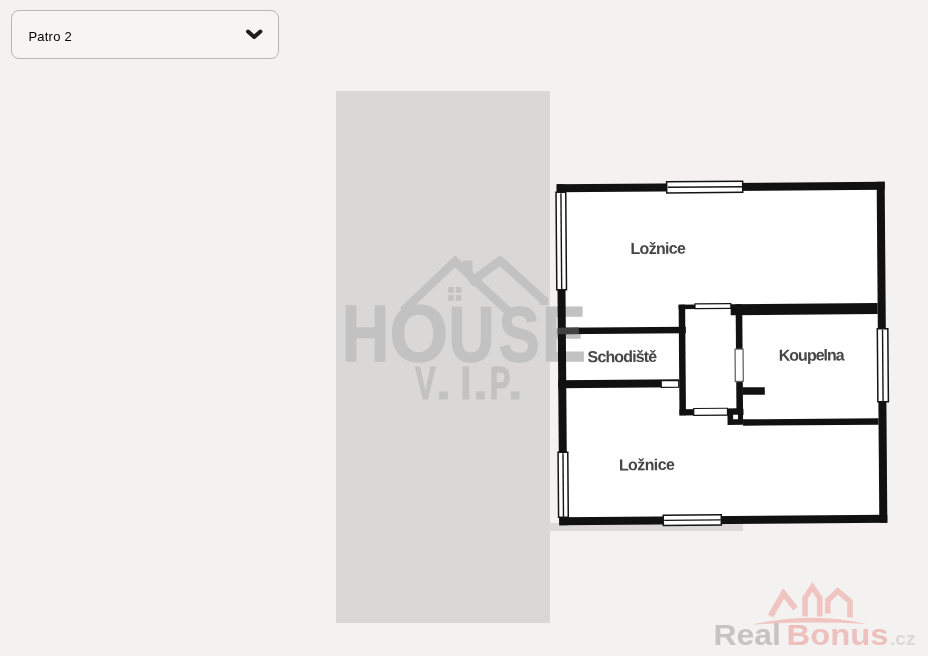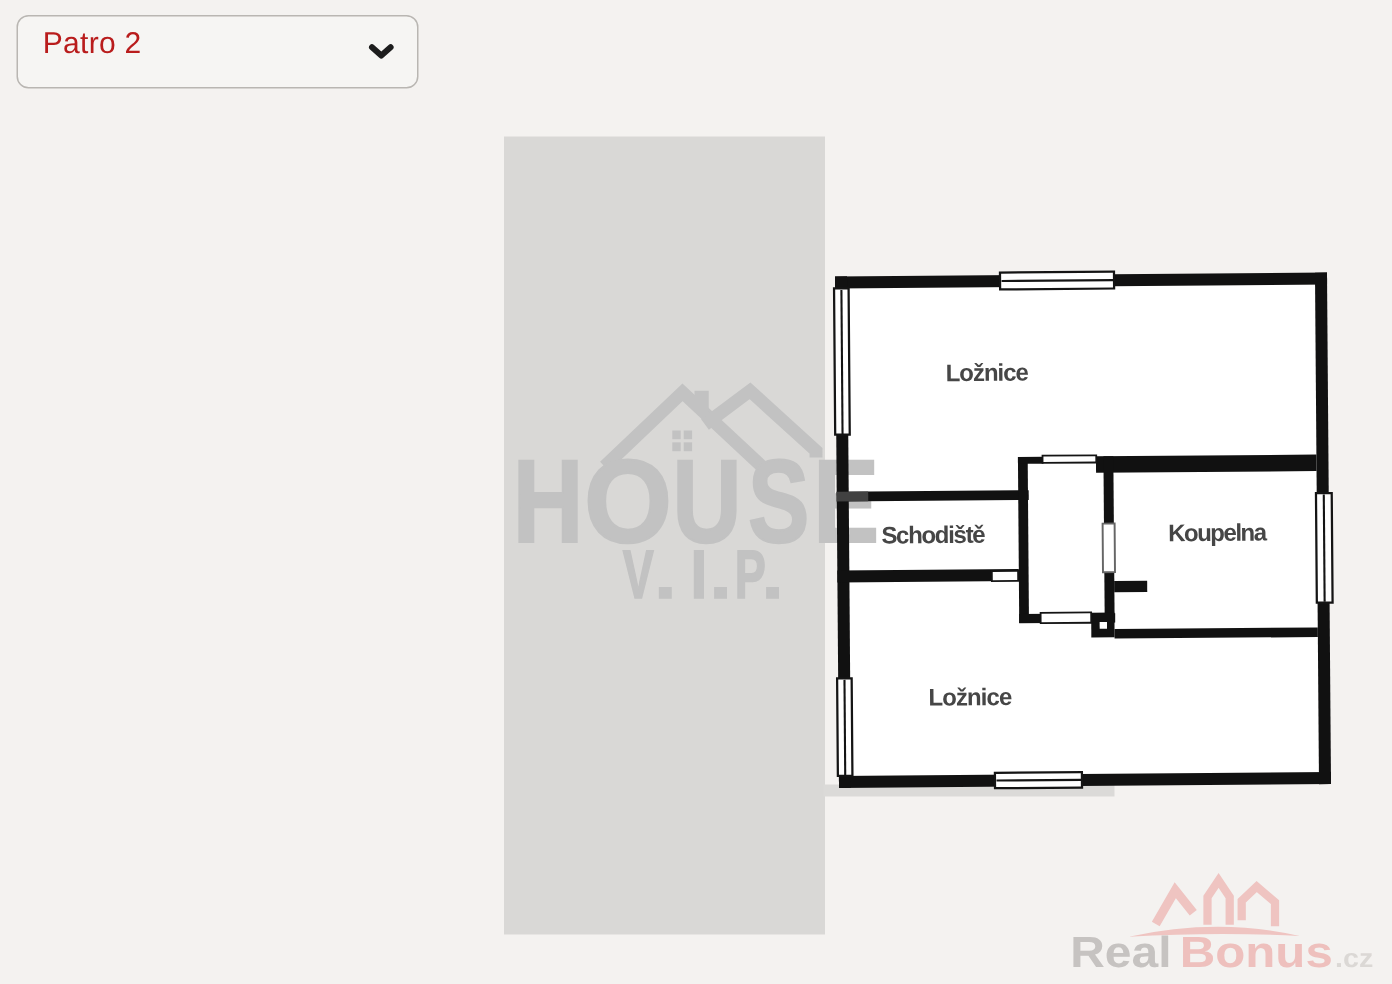--- a/index.html
+++ b/index.html
@@ -1,21 +1,21 @@
 <!DOCTYPE html>
 <html><head>
 <meta charset="utf-8">
 <style>
   html,body{margin:0;padding:0}
   body{width:928px;height:656px;background:#f4f2f0;font-family:"Liberation Sans",sans-serif;position:relative;overflow:hidden}
   .strip{position:absolute;left:336px;top:91px;width:214px;height:532px;background:#d9d8d6}
   .band{position:absolute;left:549px;top:523px;width:194px;height:8px;background:#dbdad8}
   .plan{position:absolute;left:0;top:0}
   .dd{position:absolute;left:11px;top:10px;width:266px;height:47px;background:#f6f5f3;border:1px solid #b9b6b2;border-radius:8px}
-  .dd span{position:absolute;left:16.5px;top:7px;font-size:20px;color:#b91c1c;letter-spacing:0.2px}
+  .dd span{position:absolute;left:16.5px;top:18px;font-size:13px;color:#000000;letter-spacing:0.2px}
 </style>
 </head>
 <body>
 
 <div class="strip"></div>
 
 <div class="band"></div>
 
 <svg class="plan" width="928" height="656" viewBox="0 0 928 656">
   <g transform="rotate(-0.45 722 353)">

